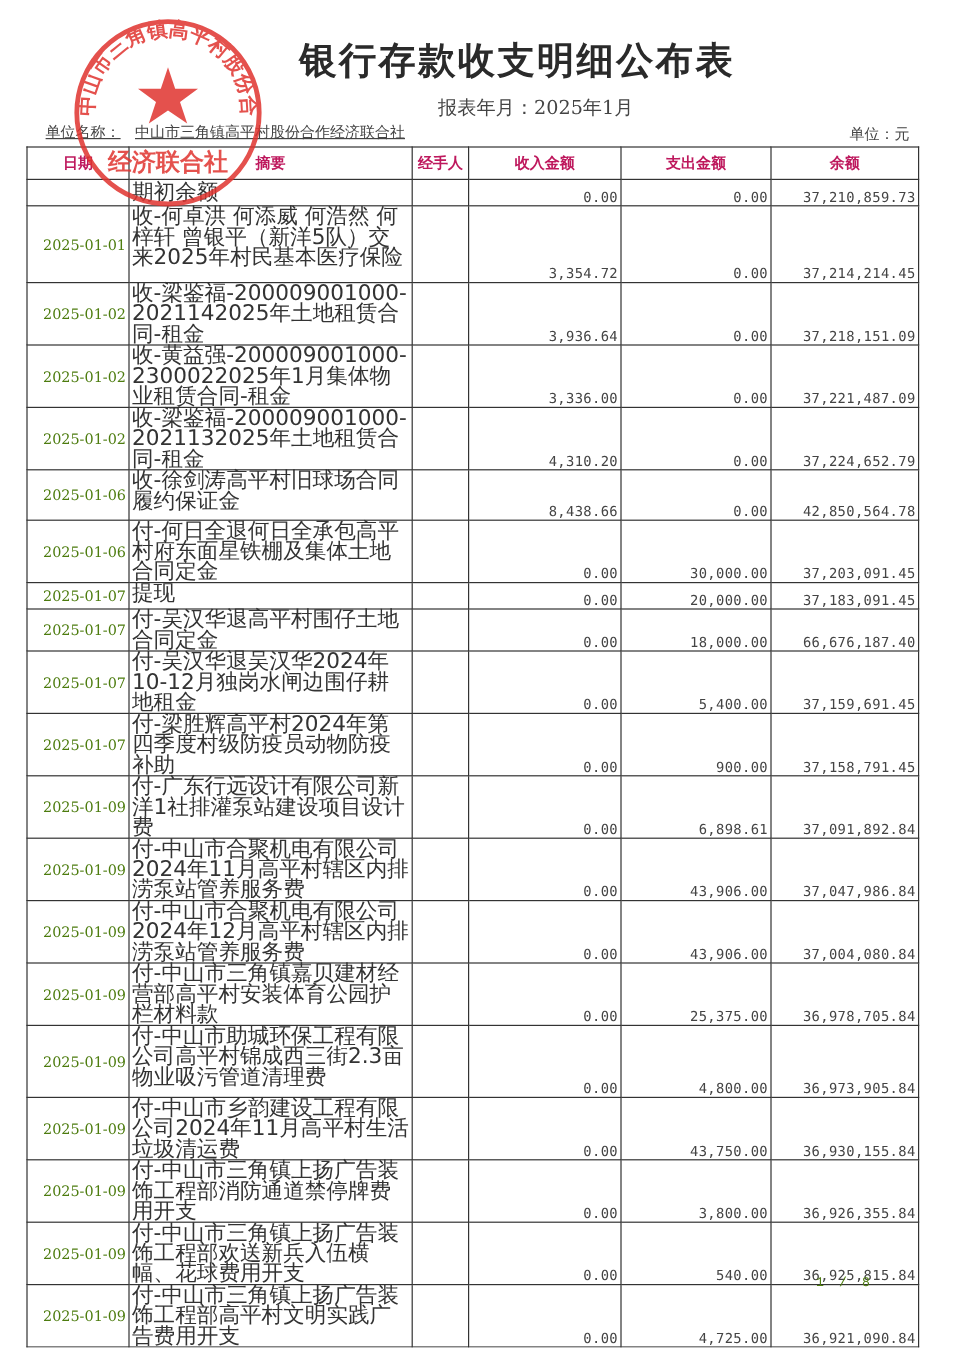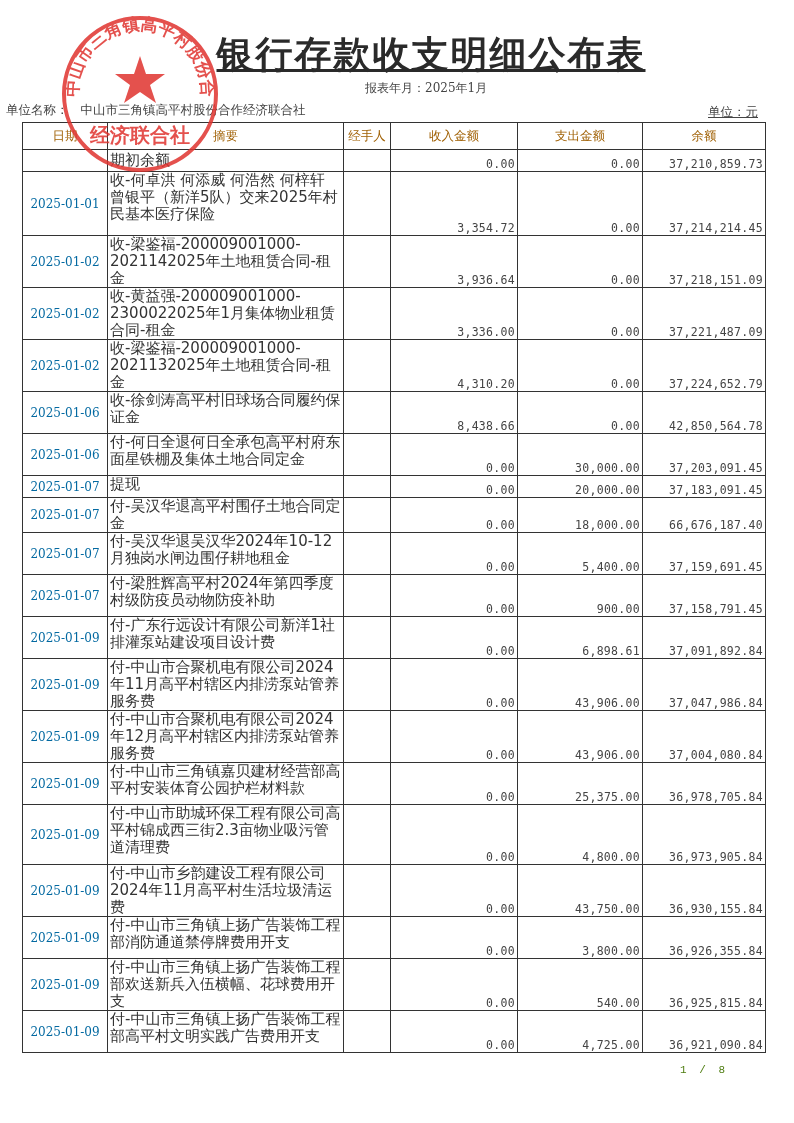--- a/index.html
+++ b/index.html
@@ -1,32 +1,32 @@
 <!DOCTYPE html>
 <html><head>
 <meta charset="utf-8">
 <style>
   html, body { margin: 0; padding: 0; background: #ffffff; }
   body { width: 794px; height: 1123px; position: relative; overflow: hidden;
          font-family: "DejaVu Serif", "Liberation Serif", serif; color: #3a3a3a; }
   .title { position: absolute; left: 0; width: 794px; top: 30px; text-align: center;
-           font-family: "DejaVu Sans", "Liberation Sans", sans-serif; font-size: 37px; font-weight: bold;
-           letter-spacing: 2px; color: #2a2a2a; text-decoration: underline; }
+           font-family: "DejaVu Sans", "Liberation Sans", sans-serif; font-size: 31px; font-weight: bold;
+           letter-spacing: 2px; color: #2a2a2a; }
   .title span { position: relative; left: 34px; }
-  .period { position: absolute; left: 365px; top: 80px; font-size: 12px; color: #444; }
-  .unit-name { position: absolute; left: 6px; top: 102px; font-size: 12.5px; color: #444; }
+  .period { position: absolute; left: 365px; top: 80px; font-size: 16px; color: #444; }
+  .unit-name { position: absolute; left: 38px; top: 102px; font-size: 12.5px; color: #444; text-decoration: underline; }
   .unit-name .val { margin-left: 12px; }
-  .unit { position: absolute; right: 36px; top: 104px; font-size: 12.5px; color: #444; text-decoration: underline; }
+  .unit { position: absolute; right: 36px; top: 104px; font-size: 12.5px; color: #444; }
   table.ledger { position: absolute; left: 22px; top: 122px; border-collapse: collapse;
                  table-layout: fixed; width: 743px; font-size: 12px; }
   table.ledger td, table.ledger th { border: 1px solid #333; padding: 0 2px; }
-  table.ledger th { font-weight: normal; height: 26px; font-size: 12.5px; color: #a16207; margin-left: 39px; }
-  td.date { text-align: center; vertical-align: middle; color: #0369a1; }
+  table.ledger th { font-weight: bold; height: 26px; font-size: 12.5px; color: #be185d; margin-left: 39px; }
+  td.date { text-align: right; vertical-align: middle; color: #4d7c0f; }
   td.desc { text-align: left; vertical-align: top; line-height: 17px; padding: 2px 3px; color: #333;
-            font-family: "DejaVu Sans", "Liberation Sans", sans-serif; font-size: 15px; }
+            font-family: "DejaVu Sans", "Liberation Sans", sans-serif; font-size: 18px; }
   td.num { text-align: right; vertical-align: bottom; padding: 0 1px 2px 2px; color: #444;
            font-family: "DejaVu Sans Mono", "Liberation Mono", monospace; font-size: 11.5px; letter-spacing: 0.3px; }
   td.handler { }
   .page-num { position: absolute; left: 680px; top: 1064px; font-size: 11px; color: #4d7c0f; letter-spacing: 3px; font-family: Liberation Mono, monospace; }
   .seal { position: absolute; left: 60px; top: 14px; width: 160px; height: 160px; pointer-events: none; opacity: 0.85; }
 </style>
 </head>
 <body>
 
 <div class="title"><span>银行存款收支明细公布表</span></div>

